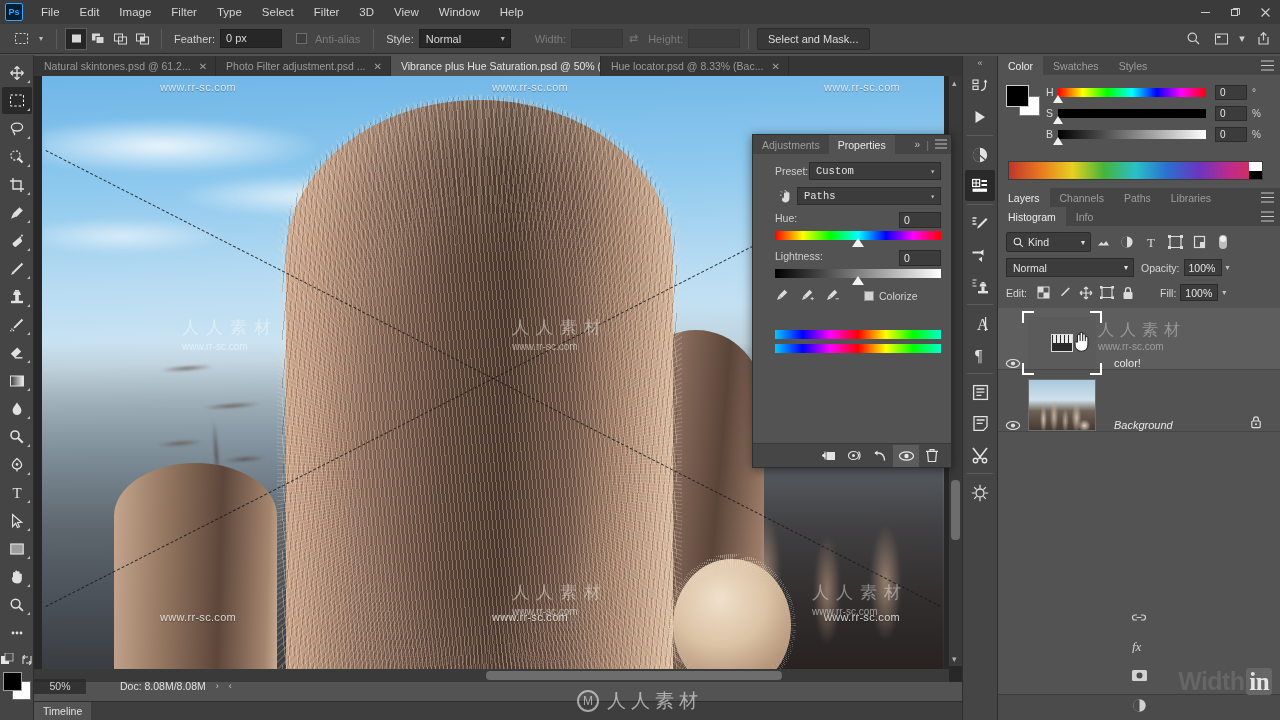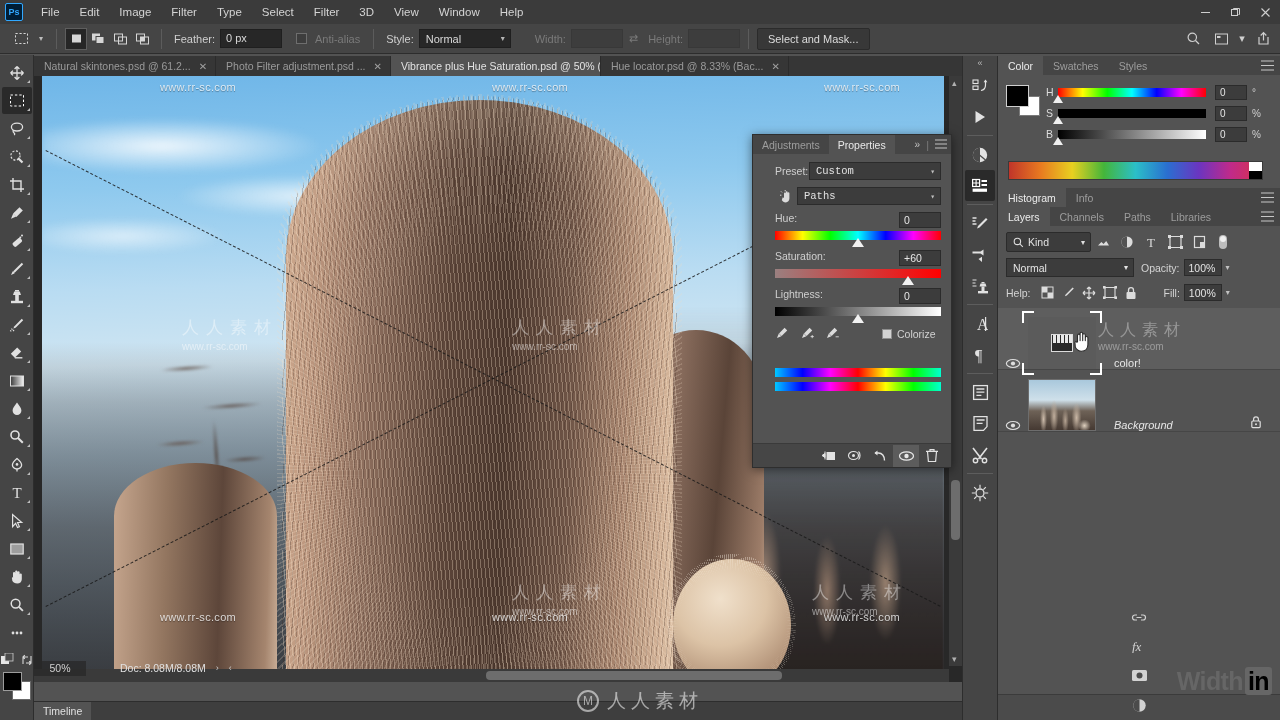--- a/index.html
+++ b/index.html
@@ -243,21 +243,21 @@
 
   
   .canv-scroll-v { position:absolute; right:0; top:76px; width:13px; height:590px; background:#3a3a3a;}
   .canv-scroll-v .thumb { position:absolute; left:2px; top:404px; width:9px; height:60px; background:#6d6d6d; border-radius:4px;}
   .canv-scroll-h { position:absolute; left:34px; bottom:38px; width:915px; height:13px; background:#3a3a3a;}
   .canv-scroll-h .thumb { position:absolute; top:2px; left:452px; width:296px; height:9px; background:#6d6d6d; border-radius:4px;}
   .scroll-arrow { position:absolute; color:#b0b0b0; font-size:9px; }
 
   
   .statusbar {
-    position:absolute; left:34px; top:650px; width:928px; height:36px;
+    position:absolute; left:34px; top:668px; width:928px; height:36px;
     display:flex; align-items:center; font-size:10.5px; color:#d0d0d0;
   }
   .status-zoom { width:52px; text-align:center; background:rgba(40,40,40,.75); height:15px; line-height:15px;}
   .status-doc { margin-left:6px; padding-left:28px; color:#e0e0e0; }
   .status-arrow { margin-left:10px; color:#cccccc; font-size:9px;}
   .timelinebar {
     position:absolute; left:34px; top:701px; width:928px; height:19px;
     background:#3e3e3e; border-top:1px solid #2d2d2d; display:flex; align-items:center;
   }
   .timeline-tab {
@@ -306,21 +306,21 @@
   .track.sat { background:linear-gradient(90deg,#9a8080,#ff0000); }
   .track.light { background:linear-gradient(90deg,#000000,#ffffff); }
   .thumb-tri {
     position:absolute; top:7px; width:0;height:0;
     border-left:6px solid transparent; border-right:6px solid transparent;
     border-bottom:9px solid #f2f2f2; margin-left:-6px;
   }
   .slider-block { margin-bottom:10px; }
   .eyedroppers { display:flex; align-items:center; gap:11px; margin-top:4px; }
   .eyed { color:#dcdcdc; }
-  .colorize-lbl { font-size:10.5px; color:#d2d2d2; margin-left:32px; display:flex; align-items:center;}
+  .colorize-lbl { font-size:10.5px; color:#d2d2d2; margin-left:14px; display:flex; align-items:center;}
   .cbox { width:10px;height:10px;border:1px solid #8e8e8e;background:#d3d3d3; margin-right:5px;}
   .spectrum-bars { margin-top:26px; }
   .spec {
     height:9px; margin-bottom:5px;
     background:linear-gradient(90deg,#00c8ff,#0000ff,#ff00ff,#ff0000,#ffff00,#00ff00,#00ffd0);
   }
   .props-footer {
     position:absolute; left:0; bottom:0; width:100%; height:24px;
     background:#464646; border-top:1px solid #3a3a3a;
     display:flex; align-items:center; justify-content:flex-end; padding-right:6px; gap:0;
@@ -449,21 +449,21 @@
     position:absolute; left:998px; bottom:0; width:282px; height:26px;
     background:#4b4b4b; border-top:1px solid #3b3b3b;
     display:flex; align-items:center; justify-content:center; gap:16px;flex-direction:column;
   }
   .lf-ico { color:#d2d2d2; display:flex; align-items:center; justify-content:center;}
   .linkedin-wm {
     position:absolute; right:8px; bottom:24px; color:#666666;
     font-size:25px; font-weight:bold; letter-spacing:-.6px; pointer-events:none;
   }
   .linkedin-wm .in {
-    background:#666666; color:#000000; padding:0 3px; border-radius:3px; margin-left:2px;
+    background:#666666; color:#e5e5e5; padding:0 3px; border-radius:3px; margin-left:2px;font-family:Liberation Serif, serif;
   }
 </style>
 </head>
 <body>
 
 <div id="app">
 
   <div class="titlebar">
     <div class="ps-logo">Ps</div>
     <div class="menubar">
@@ -843,29 +843,20 @@
       <div class="slider-block">
         <div class="slider-row">
           <span class="slider-label">Hue:</span>
           <span class="num-field">0</span>
         </div>
         <div class="track hue">
           <span class="thumb-tri" style="left:50%"></span>
         </div>
       </div>
 
-      <div class="slider-block">
-        <div class="slider-row">
-          <span class="slider-label">Saturation:</span>
-          <span class="num-field">+60</span>
-        </div>
-        <div class="track sat">
-          <span class="thumb-tri" style="left:80%"></span>
-        </div>
-      </div>
 
       <div class="slider-block">
         <div class="slider-row">
           <span class="slider-label">Lightness:</span>
           <span class="num-field">0</span>
         </div>
         <div class="track light">
           <span class="thumb-tri" style="left:50%"></span>
         </div>
       </div>
@@ -1075,34 +1066,34 @@
           <span class="hsb-val">0</span>
           <span class="hsb-unit">%</span>
         </div>
       </div>
       <div class="ramp">
           <span class="wb"></span>
         </div>
     </div>
 
     <div class="pnl-tabs">
-      <div class="pnl-tab active">Histogram</div>
-      <div class="pnl-tab">Info</div>
-      <div class="pnl-menu">
-        <svg width="13" height="11" viewBox="0 0 13 11">
-            <path d="M0 1h13M0 5.5h13M0 10h13" stroke="#c7c7c7" stroke-width="1.2"></path>
-          </svg>
-      </div>
-    </div>
-
-    <div class="pnl-tabs">
       <div class="pnl-tab active">Layers</div>
       <div class="pnl-tab">Channels</div>
       <div class="pnl-tab">Paths</div>
       <div class="pnl-tab">Libraries</div>
+      <div class="pnl-menu">
+        <svg width="13" height="11" viewBox="0 0 13 11">
+            <path d="M0 1h13M0 5.5h13M0 10h13" stroke="#c7c7c7" stroke-width="1.2"></path>
+          </svg>
+      </div>
+    </div>
+
+    <div class="pnl-tabs">
+      <div class="pnl-tab active">Histogram</div>
+      <div class="pnl-tab">Info</div>
       <div class="pnl-menu">
         <svg width="13" height="11" viewBox="0 0 13 11">
             <path d="M0 1h13M0 5.5h13M0 10h13" stroke="#c7c7c7" stroke-width="1.2"></path>
           </svg>
       </div>
     </div>
 
     <div class="layers-controls">
       <div class="lc-row">
         <div class="kind-sel">
@@ -1158,21 +1149,21 @@
         <div class="blend-sel">
           <span>Normal</span>
           <span class="car">▾</span>
         </div>
         <span class="op-lbl">Opacity:</span>
         <span class="op-val">100%</span>
         <span class="op-car">▾</span>
       </div>
 
       <div class="lc-row">
-        <span class="lock-lbl">Help:</span>
+        <span class="lock-lbl">Edit:</span>
         <span class="lock-ico">
           <svg width="13" height="13" viewBox="0 0 13 13">
               <rect x="1" y="1" width="11" height="11" fill="none" stroke="#dcdcdc" stroke-width="1"></rect>
               <rect x="1" y="1" width="5.5" height="5.5" fill="#dcdcdc"></rect>
               <rect x="6.5" y="6.5" width="5.5" height="5.5" fill="#dcdcdc"></rect>
             </svg>
         </span>
         <span class="lock-ico">
           <svg width="13" height="13" viewBox="0 0 13 13">
               <path d="M10.6 1.4l1.2 1.2-7 7-1.9.7.7-1.9z" fill="#dcdcdc"></path>

